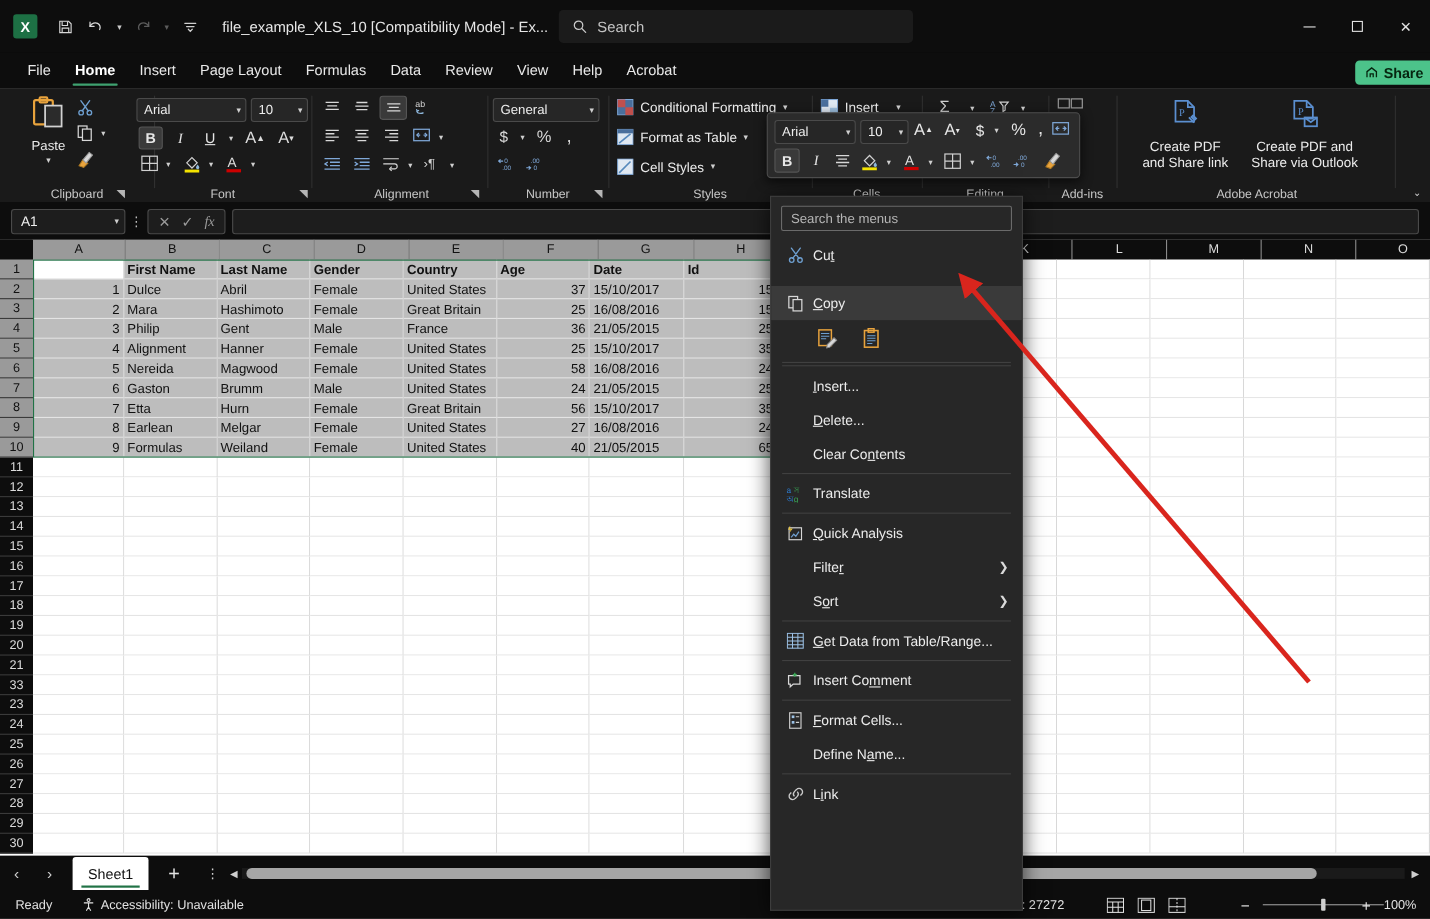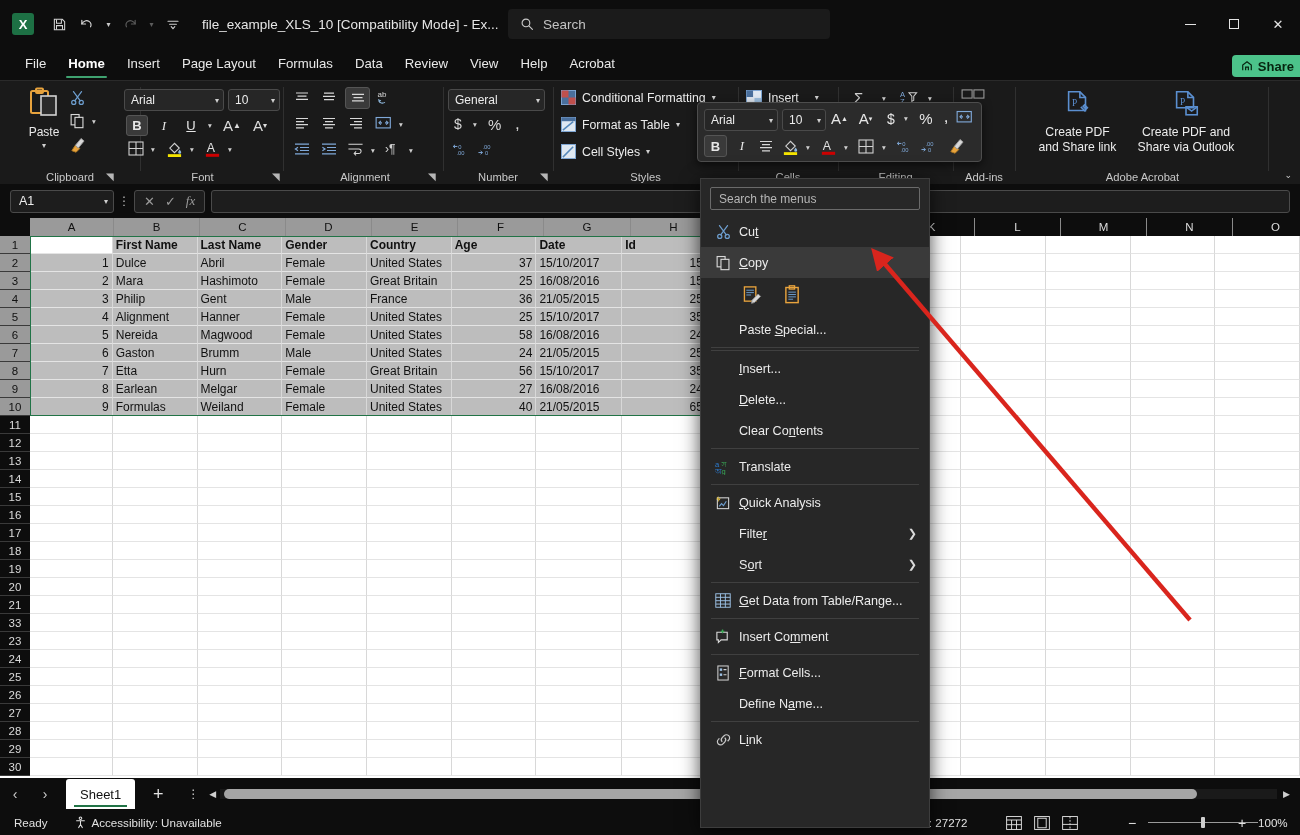--- a/index.html
+++ b/index.html
@@ -169,21 +169,21 @@
     overflow:hidden;
   }
   .ctx-search {
     margin:8px 9px 6px 9px; height:23px; background:#272727; border:1px solid #6a6a6a;
     border-radius:2px; display:flex; align-items:center; padding-left:8px;
     color:#b6b6b6; font-size:12px;
   }
   .ctx-item {
     height:31px; display:flex; align-items:center; padding-left:10px; position:relative;
   }
-  .ctx-item.hl { background:#3a3a3a; }
+  .ctx-item.hl { background:#3a3a3a;margin-top:13px; }
   .ctx-ic { width:24px; display:flex; align-items:center; justify-content:center; flex:none; }
   .ctx-lbl { padding-left:4px; }
   .ctx-lbl.bold { font-weight:bold; }
   .ctx-arrow { position:absolute; right:12px; color:#dadada; font-size:11px; }
   .ctx-div { height:1px; background:#404040; margin:2px 10px; }
   .paste-icons { height:36px; display:flex; align-items:center; padding-left:42px; gap:22px; }
   u { text-decoration: underline; }
 
   
   .annot { position:absolute; left:0; top:0; width:1300px; height:835px;
@@ -1268,24 +1268,20 @@
               <rect x="1.5" y="2" width="12" height="15" stroke="#e8a33d" stroke-width="1.4"></rect>
               <path d="M3.5 5.5h8M3.5 8h8M3.5 10.5h5" stroke="#6e9fd0" stroke-width="1"></path>
               <path d="M9.5 16l6.5-6.5 2.5 2.5L12 18.5l-3 .8z" fill="#d8d8d8" stroke="#8a8a8a" stroke-width="1"></path>
             </svg></span>
           <span><svg width="17" height="19" viewBox="0 0 18 20" fill="none">
               <rect x="2" y="2.6" width="13" height="16" stroke="#e8a33d" stroke-width="1.5"></rect>
               <rect x="5.6" y="0.8" width="5.6" height="3.4" stroke="#e8a33d" stroke-width="1.4"></rect>
               <path d="M4.6 7.5h8M4.6 10h8M4.6 12.5h8M4.6 15h5" stroke="#6e9fd0" stroke-width="1"></path>
             </svg></span>
         </div>
-        <div class="ctx-item">
-          <span class="ctx-ic"></span>
-          <span class="ctx-lbl">Paste <u>S</u>pecial...</span>
-        </div>
         <div class="ctx-div"></div>
         <div class="ctx-div"></div>
         <div class="ctx-item">
           <span class="ctx-ic"></span>
           <span class="ctx-lbl"><u>I</u>nsert...</span>
         </div>
         <div class="ctx-item">
           <span class="ctx-ic"></span>
           <span class="ctx-lbl"><u>D</u>elete...</span>
         </div>

